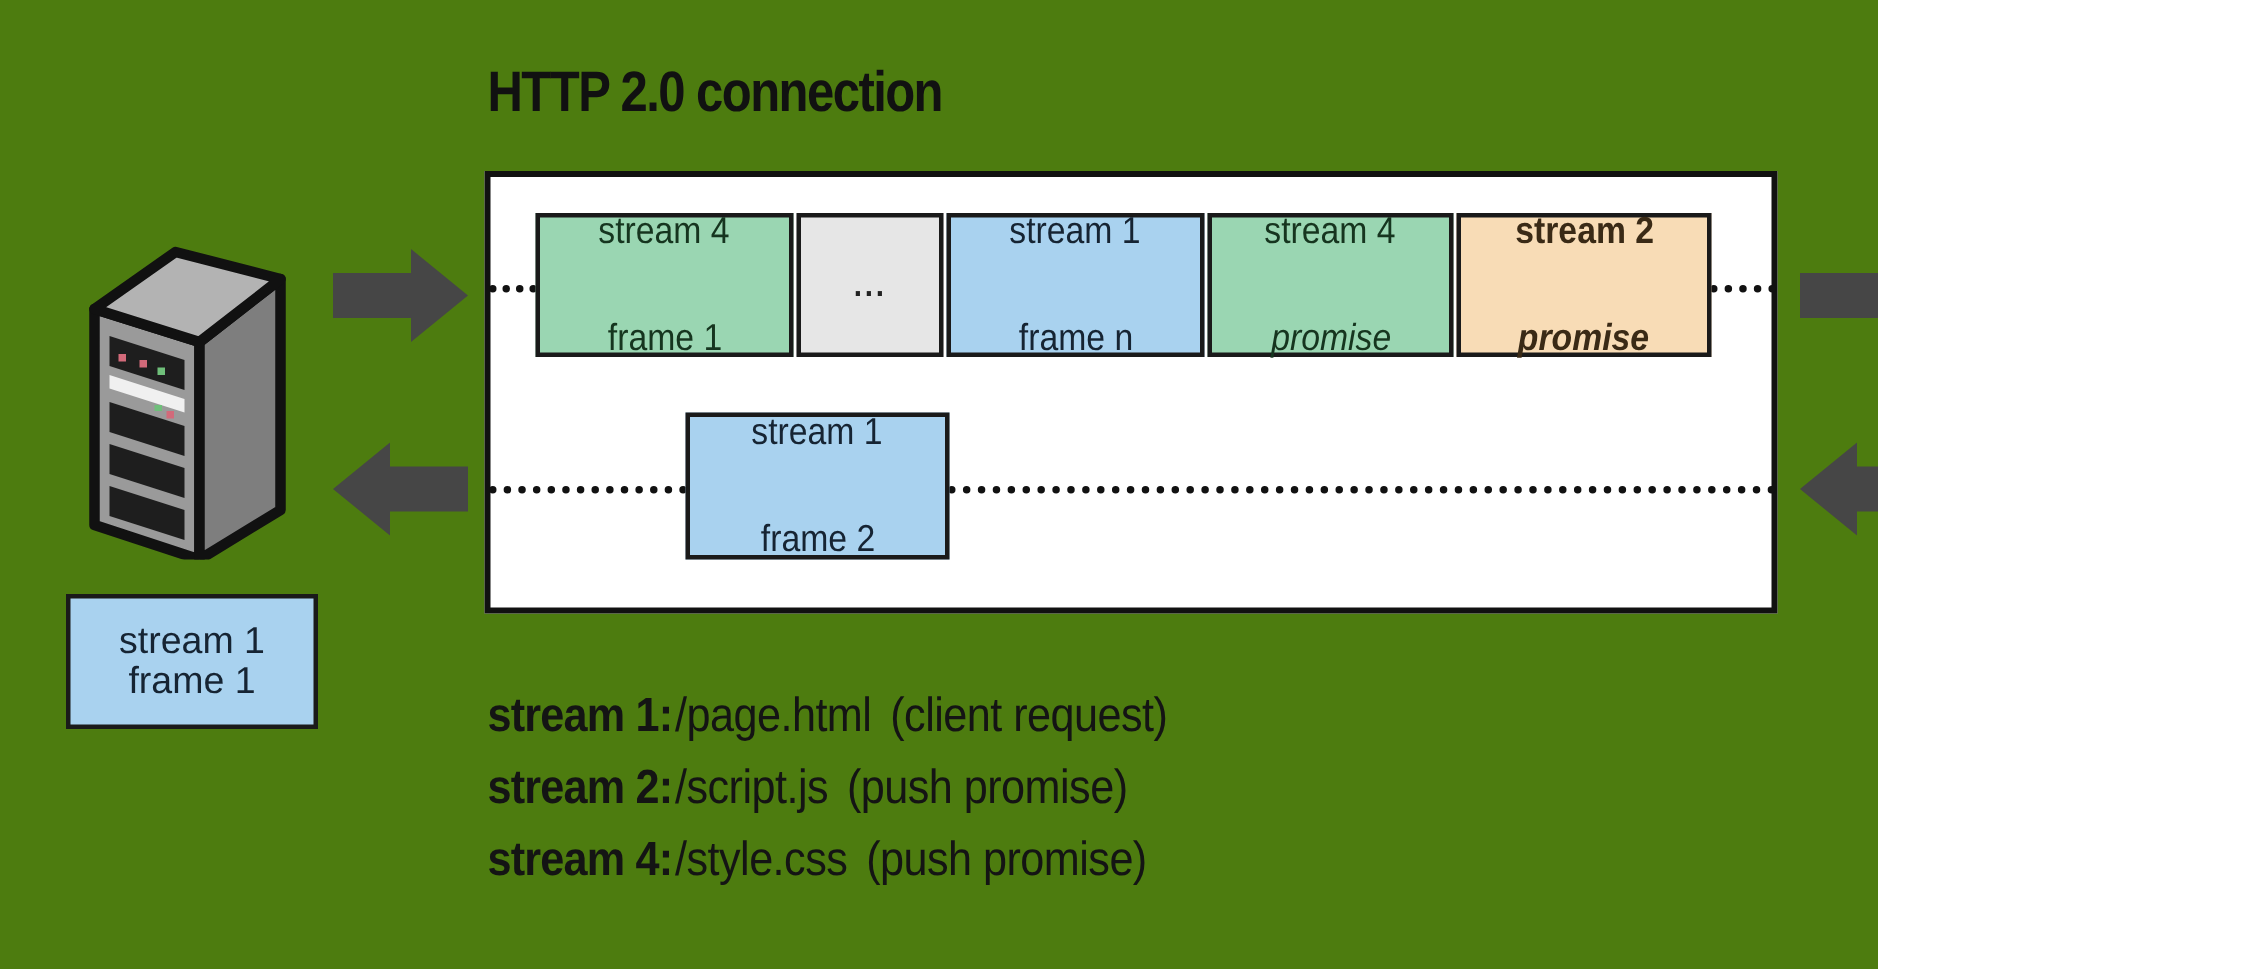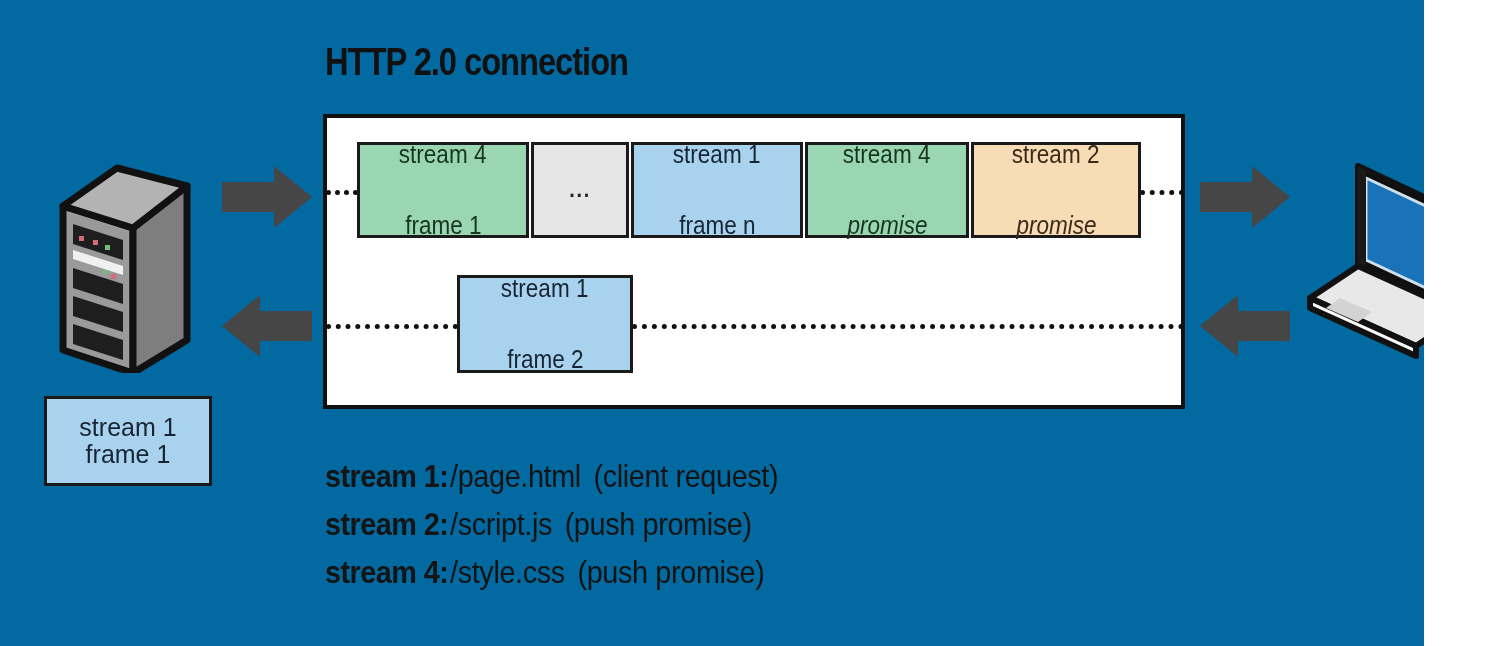--- a/index.html
+++ b/index.html
@@ -5,23 +5,23 @@
   html, body {
     margin: 0;
     padding: 0;
     background: #ffffff;
   }
   body {
     font-family: "Liberation Sans", sans-serif;
   }
   #canvas {
     position: relative;
-    width: 1424px;
+    width: 1252px;
     height: 646px;
-    background: #0369a1;
+    background: #4d7c0f;
     overflow: hidden;
   }
 
   
   .title {
     position: absolute;
     left: 325px;
     top: 41px;
     font-family: "Liberation Sans", sans-serif;
     font-size: 38px;
@@ -241,21 +241,21 @@
   <div class="frame f-blue" style="left:631px; top:142px; width:172px; height:96px;">
     <span class="ln">stream 1</span>
     <span class="ln">frame n</span>
   </div>
 
   <div class="frame f-green" style="left:805px; top:142px; width:164px; height:96px;">
     <span class="ln">stream 4</span>
     <span class="ln ital">promise</span>
   </div>
 
-  <div class="frame f-orange" style="left:971px; top:142px; width:170px; height:96px;">
+  <div class="frame f-orange" style="left:971px; top:142px; width:170px; height:96px;font-weight:bold;">
     <span class="ln">stream 2</span>
     <span class="ln ital">promise</span>
   </div>
 
   <div class="frame f-blue" style="left:457px; top:275px; width:176px; height:98px;">
     <span class="ln">stream 1</span>
     <span class="ln">frame 2</span>
   </div>
 
   <div class="frame-standalone" style="left:44px; top:396px; width:168px; height:90px;">

